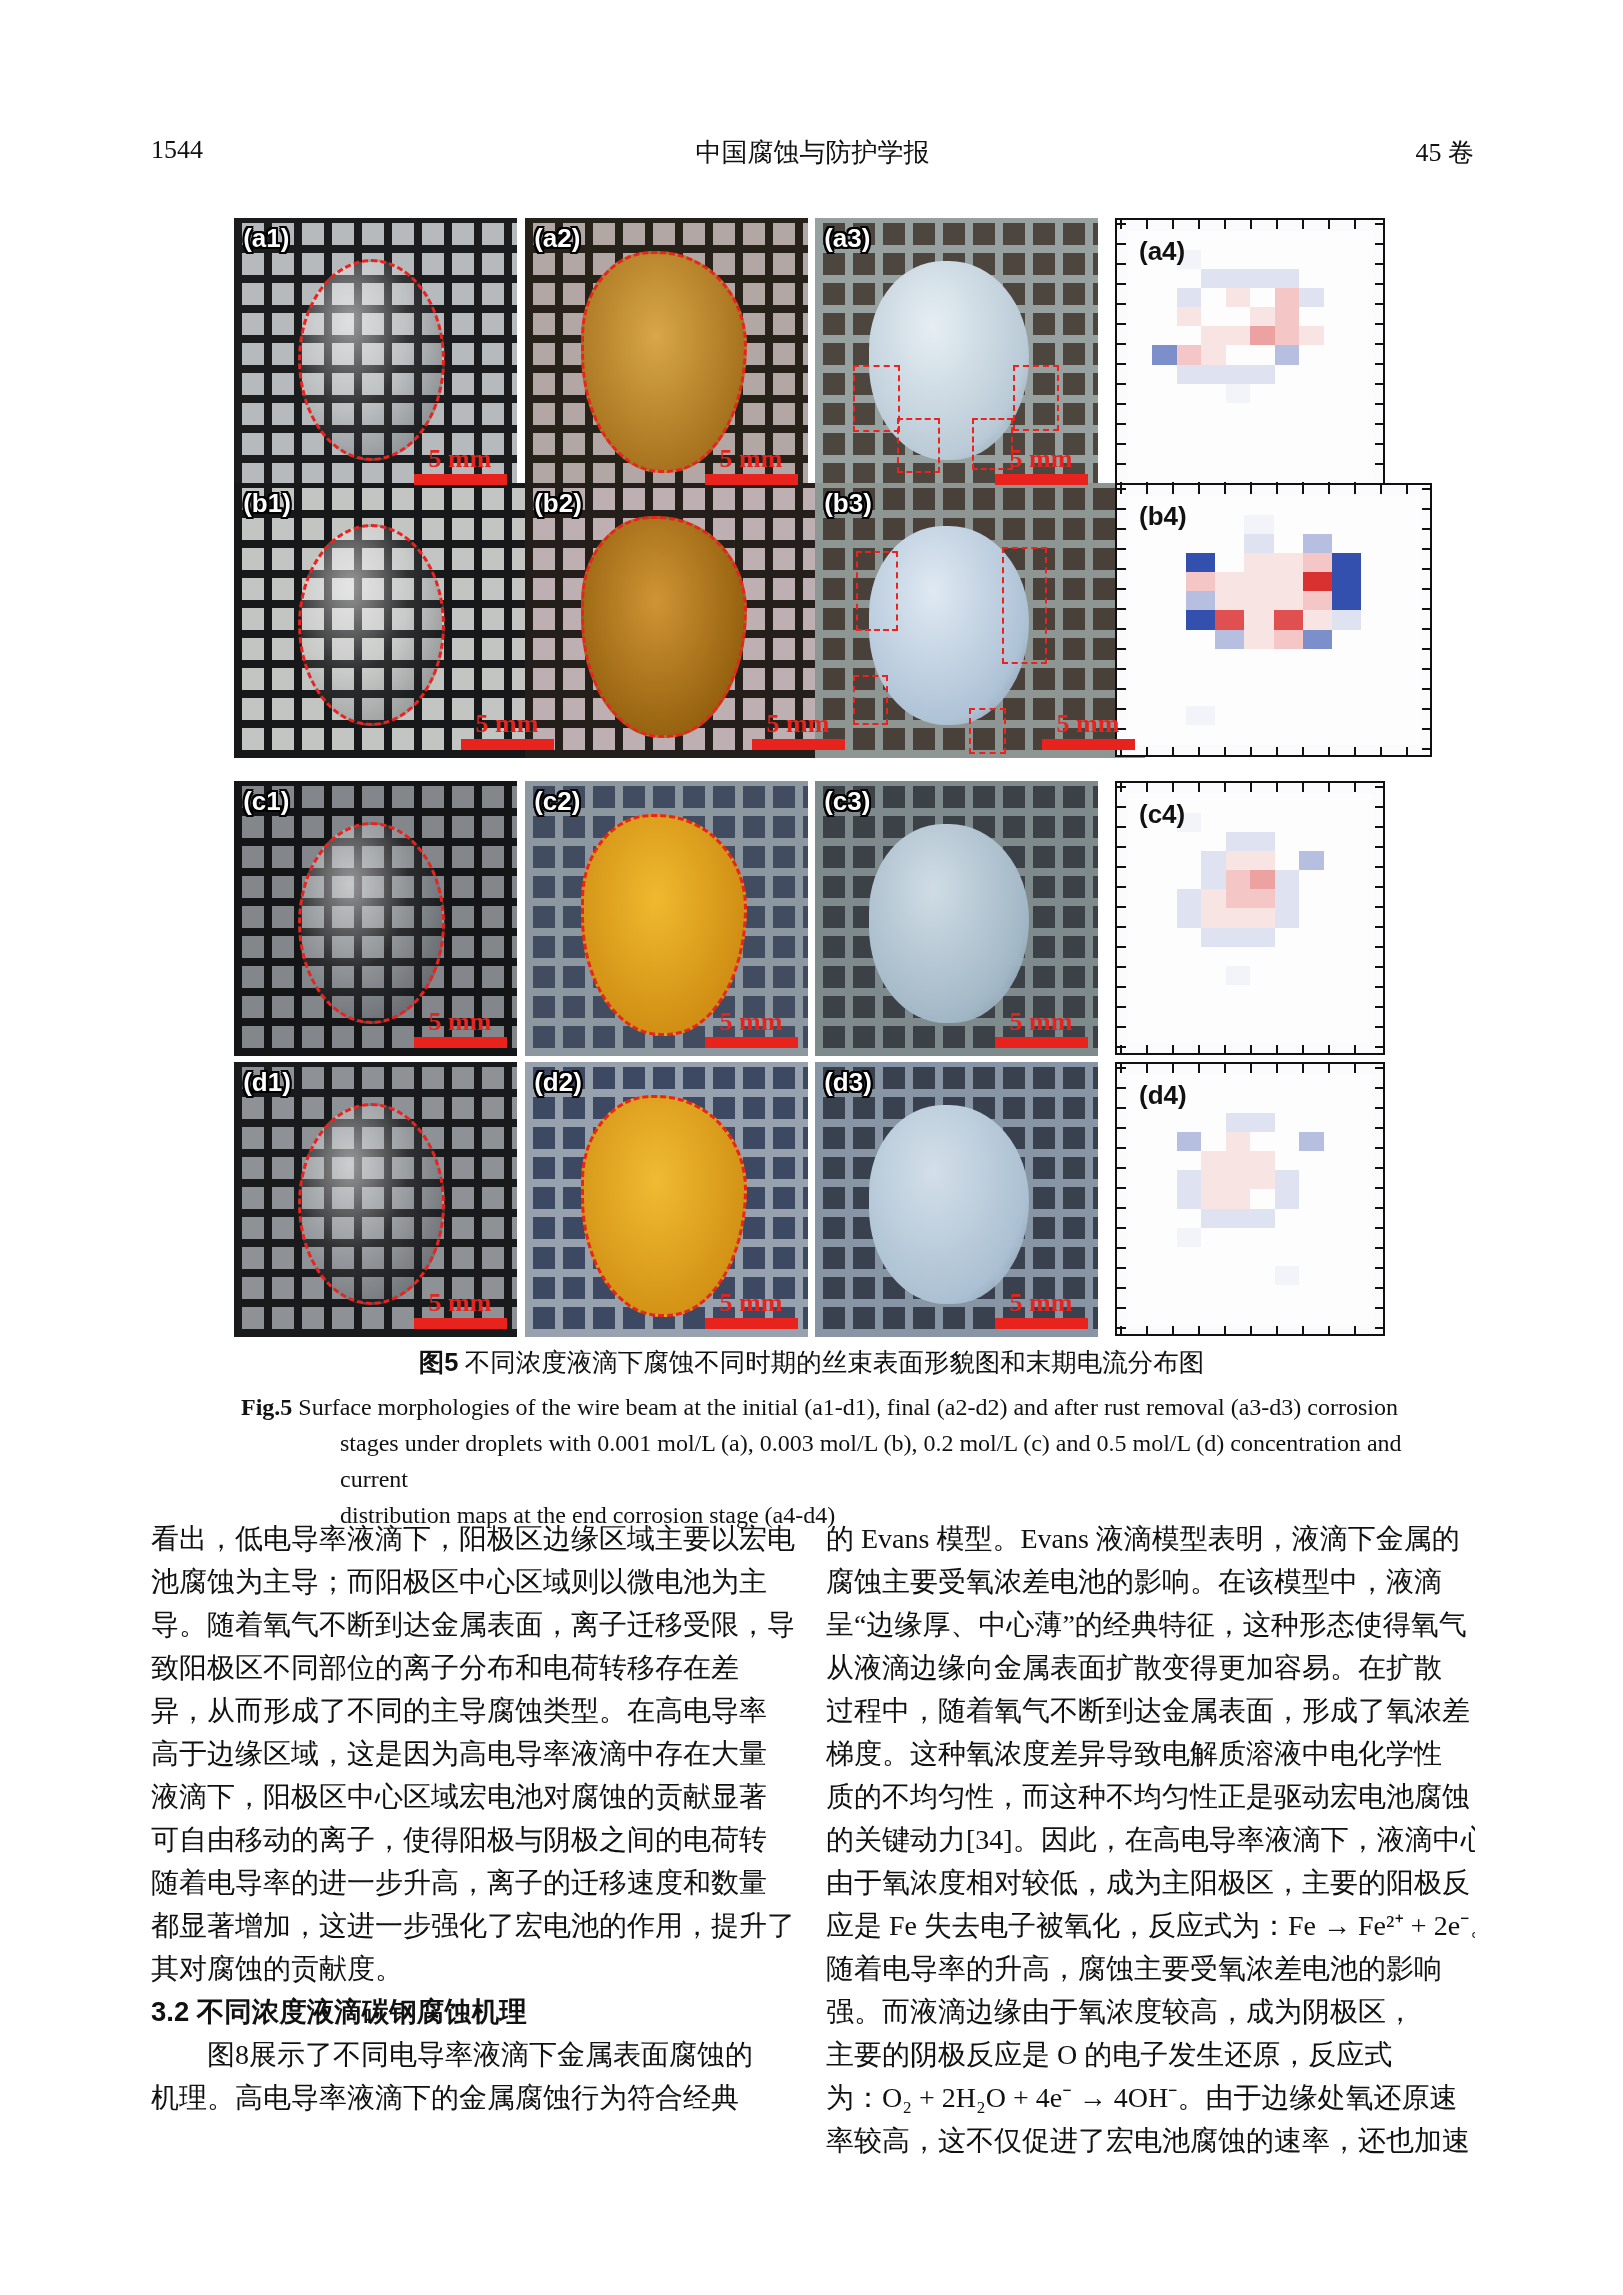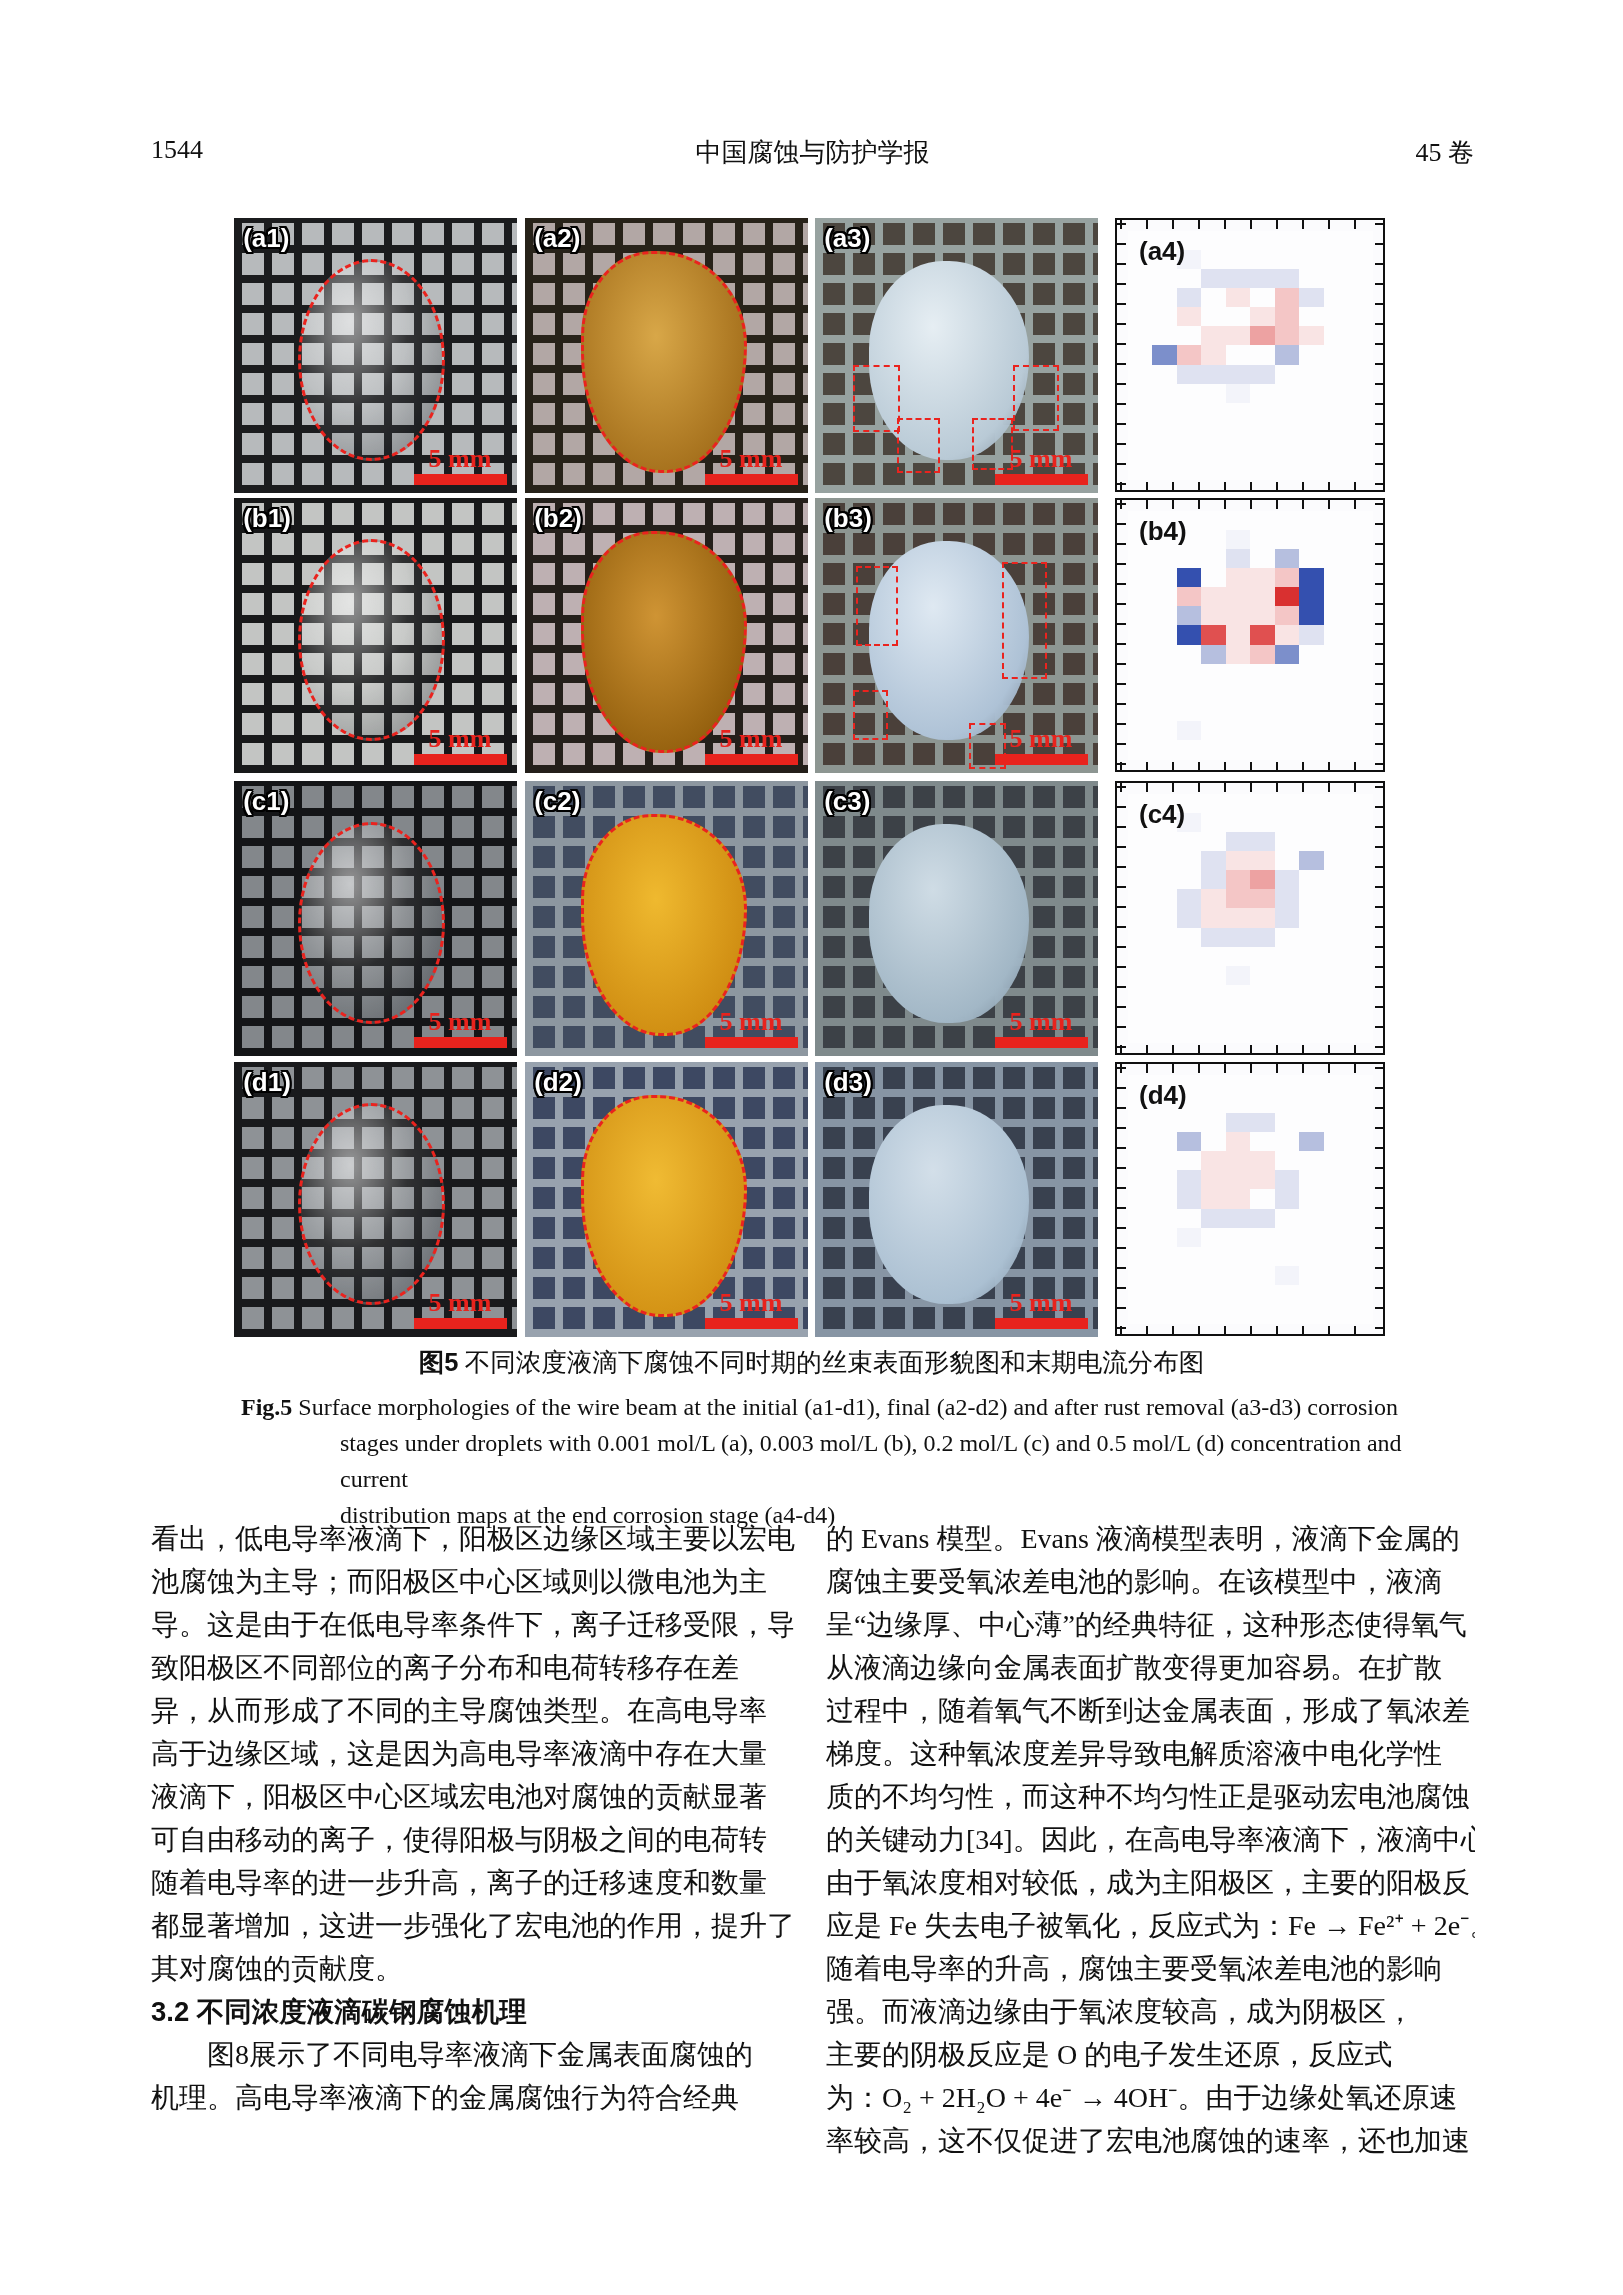--- a/index.html
+++ b/index.html
@@ -8,21 +8,21 @@
 
   
   .runhead{position:absolute;left:151px;right:149px;top:135px;height:34px;font-size:26px;}
   .runhead .pn{position:absolute;left:0;top:0;}
   .runhead .jt{position:absolute;left:0;right:0;top:0;text-align:center;}
   .runhead .vol{position:absolute;right:0;top:0;}
 
   
   .figure{position:absolute;left:234px;top:218px;width:1154px;height:1119px;}
   .panel{position:absolute;width:283px;height:275px;overflow:hidden;}
-  .r0{top:0;} .r1{top:280px;} .r2{top:563px;} .r3{top:844px;}
+  .r0{top:0;} .r1{top:265px;padding-left:47px;} .r2{top:563px;} .r3{top:844px;}
   .c0{left:0;} .c1{left:291px;} .c2{left:581px;} .c3{left:881px;width:271px;}
 
   .photo{background-color:var(--bg);
     background-image:
       repeating-linear-gradient(90deg,var(--ln) 0 7.9px,transparent 7.9px 30px),
       repeating-linear-gradient(0deg,var(--ln) 0 7.9px,transparent 7.9px 30px); text-decoration: underline;}
   
   .p-a1{--bg:#b7babc;--ln:#1b1c1e;} .p-b1{--bg:#c3c5c3;--ln:#171819;}
   .p-c1{--bg:#83878b;--ln:#141517;} .p-d1{--bg:#8e9296;--ln:#191a1c;}
   .p-a2{--bg:#b2a7a5;--ln:#272219;--bl1:#d8a748;--bl2:#a5701c;}
@@ -771,21 +771,21 @@
   <div class="cap-zh"><b>图5</b><span> 不同浓度液滴下腐蚀不同时期的丝束表面形貌图和末期电流分布图</span></div>
   <div class="cap-en">
     <div class="l1"><b>Fig.5</b><span> Surface morphologies of the wire beam at the initial (a1-d1), final (a2-d2) and after rust removal (a3-d3) corrosion</span></div>
     <div class="l2">stages under droplets with 0.001 mol/L (a), 0.003 mol/L (b), 0.2 mol/L (c) and 0.5 mol/L (d) concentration and current</div>
     <div class="l2">distribution maps at the end corrosion stage (a4-d4)</div>
   </div>
 
   <div class="bodycol col-left">
     <div class="bl">看出，低电导率液滴下，阳极区边缘区域主要以宏电</div>
     <div class="bl">池腐蚀为主导；而阳极区中心区域则以微电池为主</div>
-    <div class="bl">导。这是由于在低电导率条件下，离子迁移受限，导</div>
+    <div class="bl">导。随着氧气不断到达金属表面，离子迁移受限，导</div>
     <div class="bl">致阳极区不同部位的离子分布和电荷转移存在差</div>
     <div class="bl">异，从而形成了不同的主导腐蚀类型。在高电导率</div>
     <div class="bl">高于边缘区域，这是因为高电导率液滴中存在大量</div>
     <div class="bl">液滴下，阳极区中心区域宏电池对腐蚀的贡献显著</div>
     <div class="bl">可自由移动的离子，使得阳极与阴极之间的电荷转</div>
     <div class="bl">随着电导率的进一步升高，离子的迁移速度和数量</div>
     <div class="bl">都显著增加，这进一步强化了宏电池的作用，提升了</div>
     <div class="bl">其对腐蚀的贡献度。</div>
     <div class="bl head">3.2  不同浓度液滴碳钢腐蚀机理</div>
     <div class="bl ind">图8展示了不同电导率液滴下金属表面腐蚀的</div>

